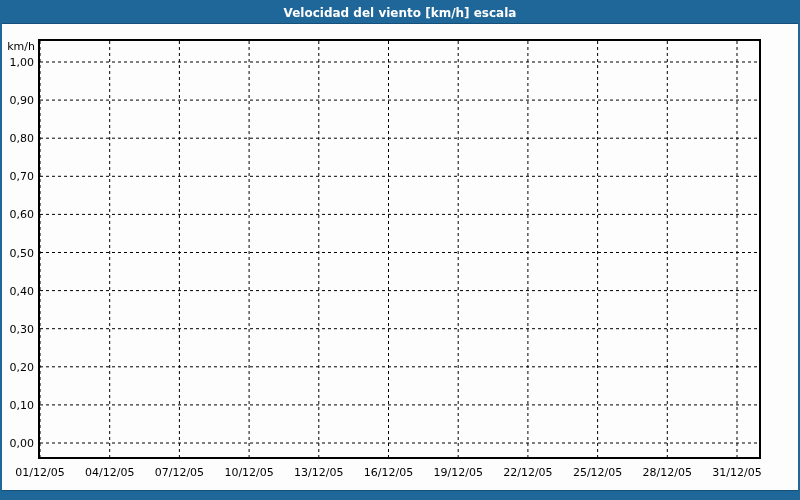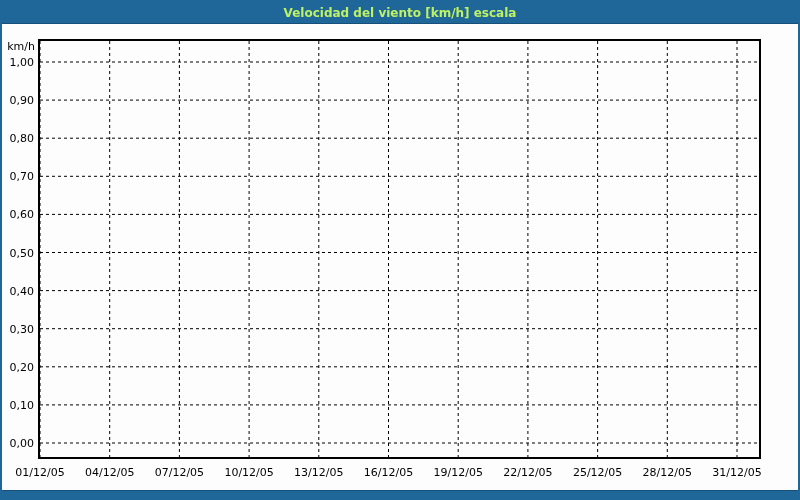--- a/index.html
+++ b/index.html
@@ -20,21 +20,21 @@
   .title-bar {
     height: 22px;
     background: #1F6699;
     border-bottom: 1px solid #154F7A;
     box-sizing: border-box;
     display: flex;
     align-items: center;
     justify-content: center;
   }
   .title-text {
-    color: #bef264;
+    color: #ffffff;
     font-size: 12px;
     font-weight: bold;
     letter-spacing: 0px;
     white-space: nowrap;
   }
   .chart-wrap {
     position: relative;
     width: 796px;
     height: 467px;
     background: #fdfdfd;

